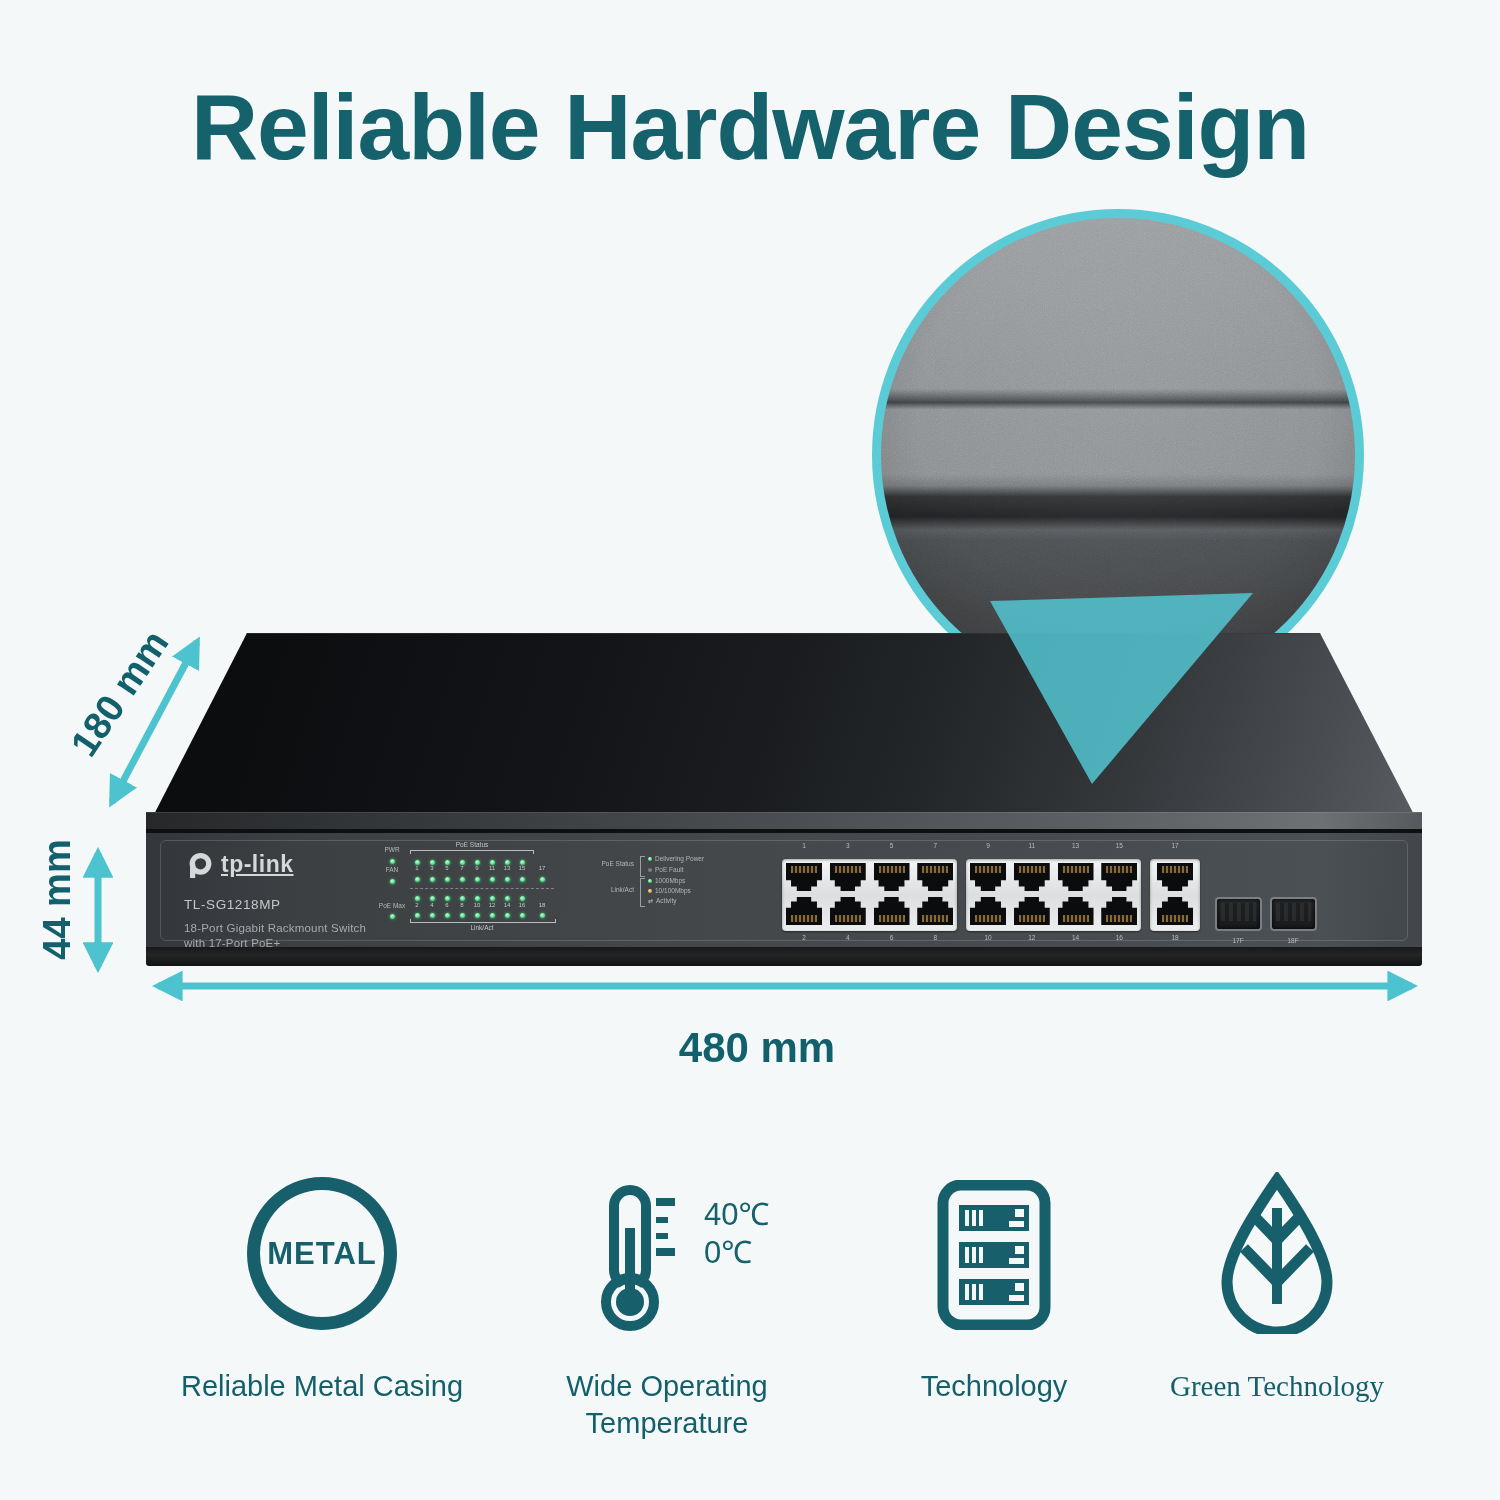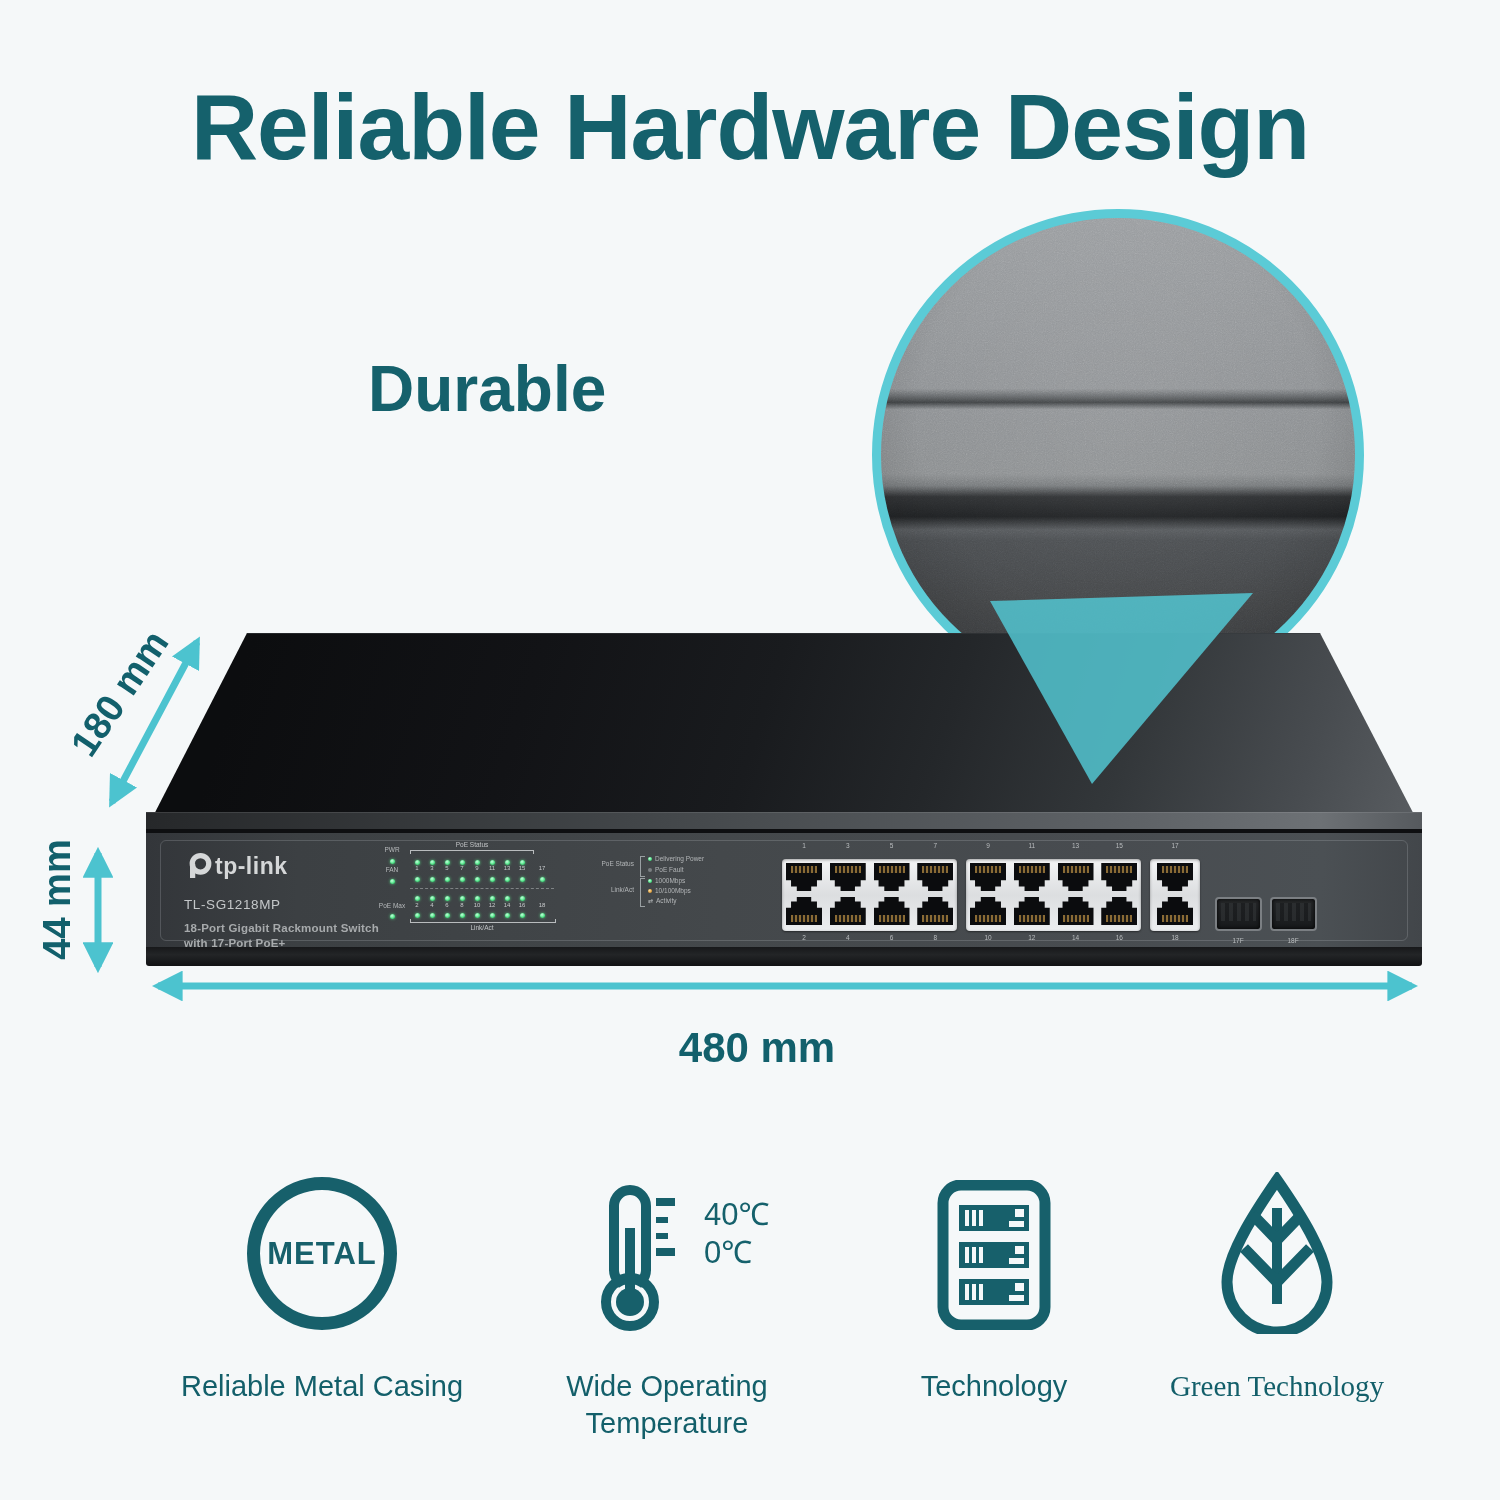--- a/index.html
+++ b/index.html
@@ -42,24 +42,24 @@
     border-top:1px solid rgba(255,255,255,0.10);}
   #seam{position:absolute;left:146px;top:829px;width:1276px;height:4px;background:#0e0f11;}
   #panel{position:absolute;left:146px;top:833px;width:1276px;height:114px;
     background:linear-gradient(92deg,#33363a 0%,#3c4043 12%,#44484b 45%,#484c50 75%,#4b5054 92%,#42464a 100%);}
   #panel .inset{position:absolute;left:14px;top:7px;width:1246px;height:99px;
     border:1px solid rgba(195,201,205,0.22);border-radius:6px;}
   #base{position:absolute;left:146px;top:947px;width:1276px;height:19px;
     background:linear-gradient(to bottom,#17181a,#232527 40%,#111214);border-radius:0 0 3px 3px;}
 
   
-  #brand{position:absolute;left:38px;top:18px;display:flex;align-items:center;gap:1px;color:#d5d7d8;}
+  #brand{position:absolute;left:38px;top:18px;display:flex;gap:7px;color:#d5d7d8;text-decoration:underline;}
   #brand .brand-text{font-size:23px;font-weight:bold;letter-spacing:.5px;}
   #model{position:absolute;left:38px;top:64px;font-size:13.5px;letter-spacing:.6px;color:#c4c7c9;}
-  .desc{position:absolute;left:38px;font-size:11.5px;line-height:15px;color:#a7aaac;letter-spacing:.2px;font-weight:bold;}
+  .desc{position:absolute;left:38px;font-size:11.5px;line-height:15px;color:#a7aaac;letter-spacing:.2px;}
 
   
   .sys-label,.pnum,.bracket-label,.lg-label{white-space:nowrap;}
   .sys-label{position:absolute;transform:translateX(-50%);font-size:6.5px;color:#b6b9bb;}
   .led{position:absolute;width:5px;height:5px;border-radius:50%;
     background:radial-gradient(circle at 40% 35%,#c6ffdd,var(--led-green) 55%,#1f9e53 100%);
     box-shadow:0 0 3px rgba(90,230,140,.8);}
   .pnum{position:absolute;transform:translateX(-50%);font-size:6px;line-height:7px;color:#c6c9cb;}
   .pnum2{position:absolute;transform:translateX(-50%);font-size:6.5px;line-height:7px;color:#babdbf;}
   .bracket-t{position:absolute;height:3px;border:1px solid #b9bcbe;border-bottom:none;}
@@ -108,21 +108,20 @@
   #temp-low{left:704px;top:1230px;}
 </style>
 </head>
 <body>
 
 <div class="scene">
 
   <div id="title">Reliable Hardware Design</div>
 
   <div id="callout">
-    <div>Durable</div>
   </div>
 
   <div id="mag">
     <svg class="grain">
       <filter id="gn">
           <feTurbulence type="fractalNoise" baseFrequency="0.9" numOctaves="2" stitchTiles="stitch"></feTurbulence>
           <feColorMatrix type="saturate" values="0"></feColorMatrix>
         </filter>
       <rect width="100%" height="100%" filter="url(#gn)" opacity="0.5"></rect>
     </svg>

